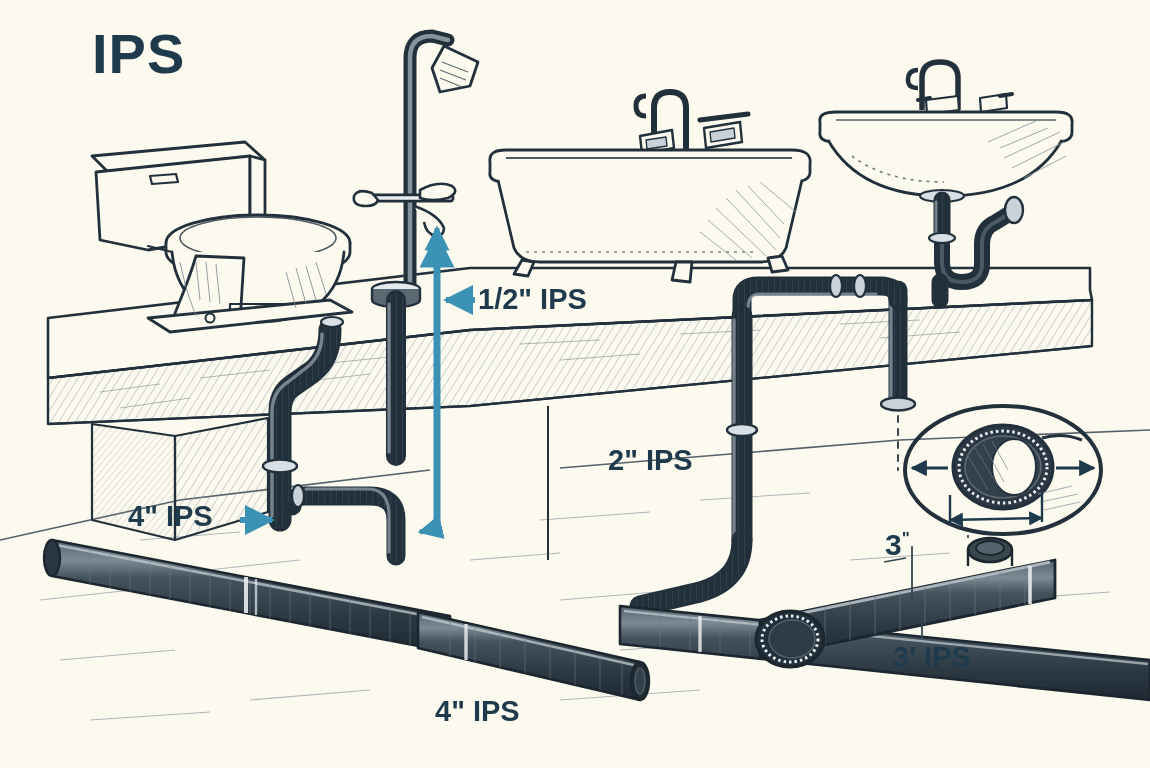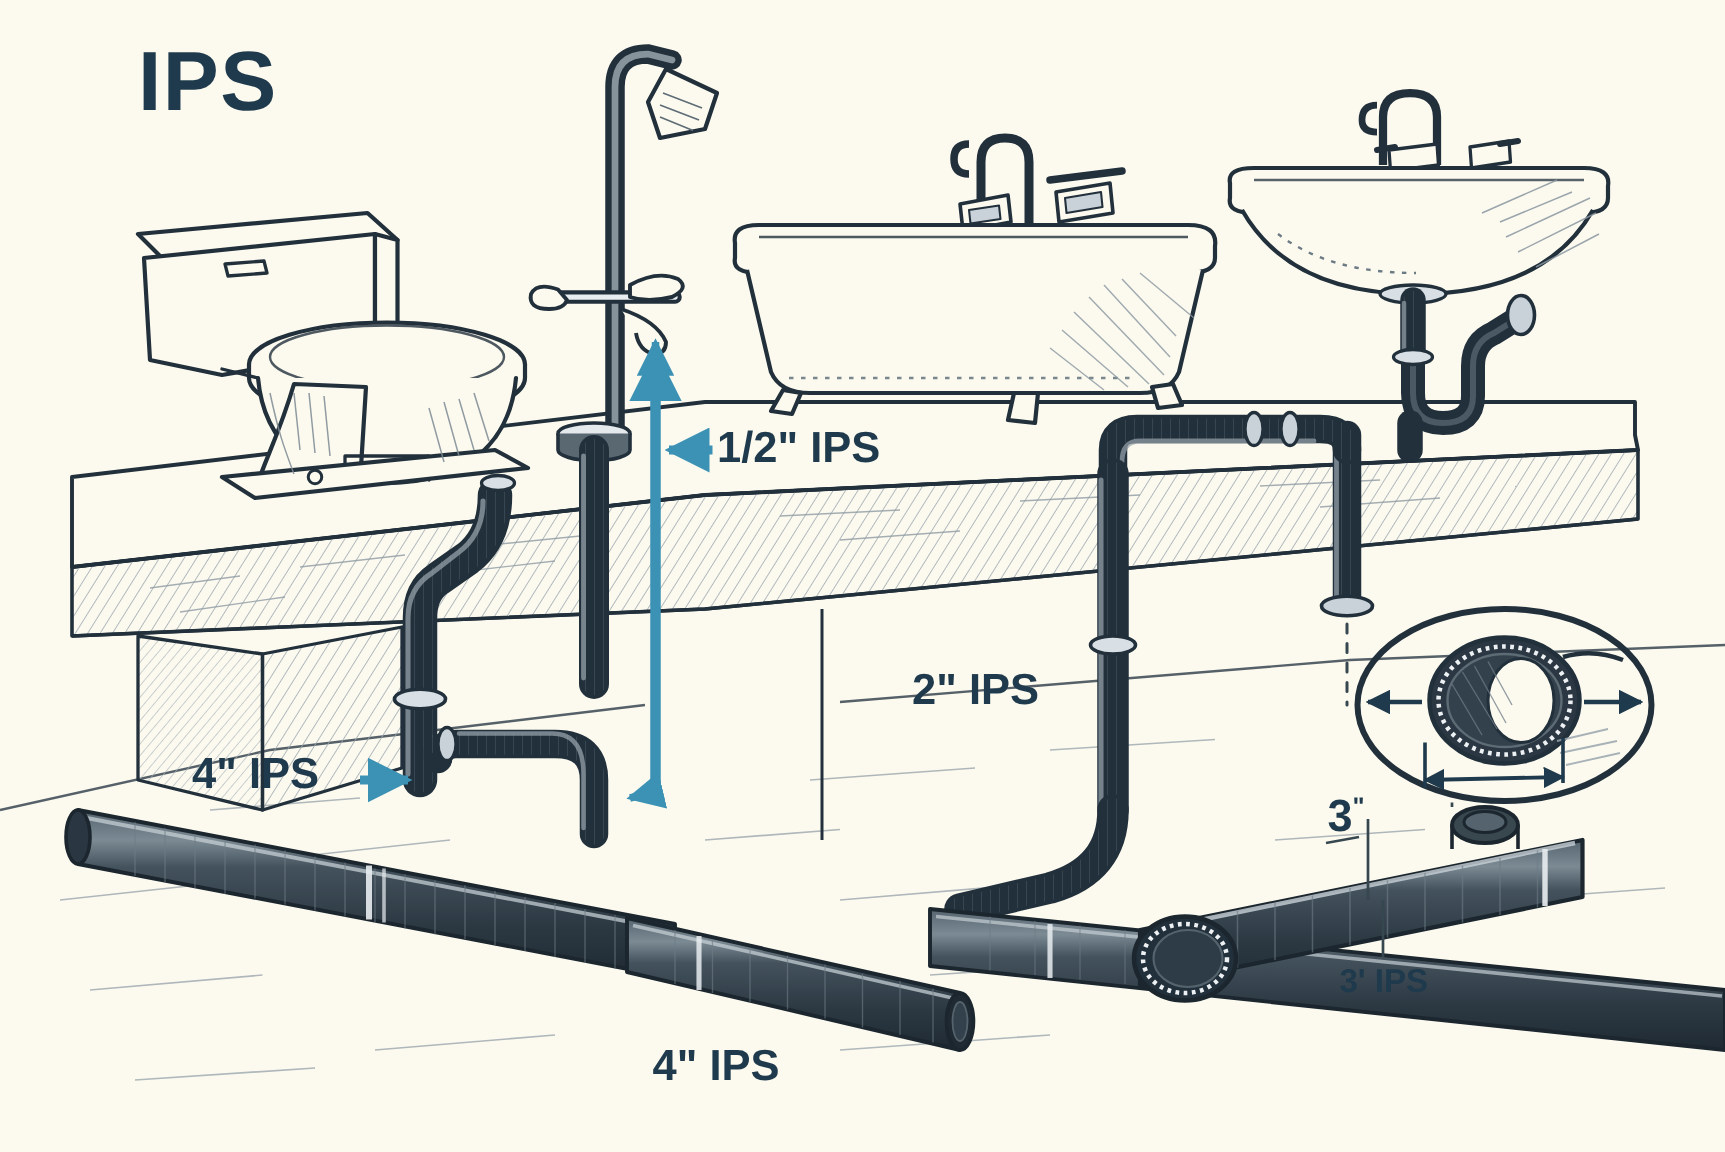--- a/index.html
+++ b/index.html
@@ -13,21 +13,21 @@
   #art{position:absolute;inset:0;}
   .lbl{position:absolute;color:#1E3A4C;font-weight:bold;white-space:nowrap;}
   #title{left:92px;top:26px;font-size:56px;letter-spacing:1px;line-height:1;}
   #subtitle{left:92px;top:92px;font-size:33px;line-height:1;}
   #lbl-half{left:478px;top:283px;font-size:29px;}
   #lbl-four-left{left:128px;top:500px;font-size:29px;}
   #lbl-two{left:608px;top:444px;font-size:29px;}
   #lbl-four-bottom{left:435px;top:695px;font-size:29px;}
   #lbl-three-tick{left:885px;top:528px;font-size:30px;}
   #lbl-three-tick sup{font-size:17px;}
-  #lbl-three-ips{left:893px;top:641px;font-size:22px;}
+  #lbl-three-ips{left:893px;top:641px;font-size:29px;}
 </style>
 </head>
 <body>
 
 <div id="stage">
 
   <svg id="art" viewBox="0 0 1150 768" xmlns="http://www.w3.org/2000/svg">
     <defs>
       <linearGradient id="pipeGrad" x1="0" y1="0" x2="0" y2="1">
         <stop offset="0%" stop-color="#55646F"></stop>

